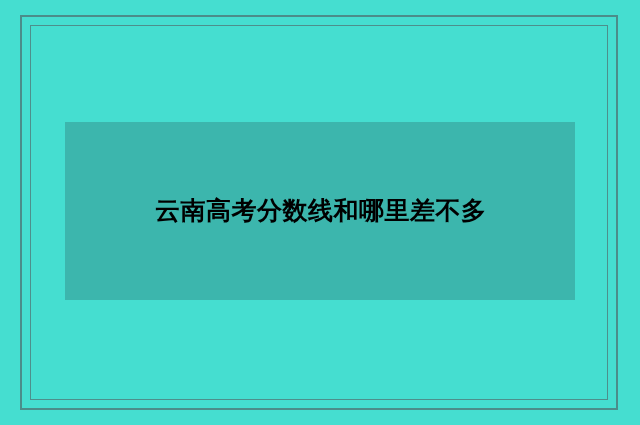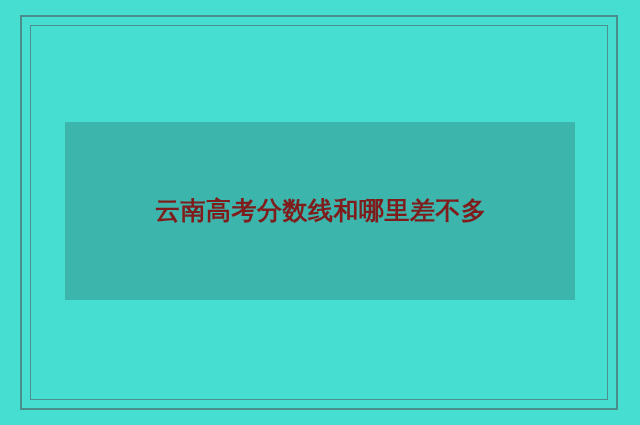--- a/index.html
+++ b/index.html
@@ -61,21 +61,21 @@
   }
 
   .title-block {
     width: 100%;
     padding-left: 30px;
     box-sizing: border-box;
     text-align: left;
   }
 
   .title-line {
-    color: #7f1d1d;
+    color: #000000;
     font-weight: bold;
     font-size: 25px;
     line-height: 40px;
     letter-spacing: 0.5px;
     white-space: nowrap;
   }
   .title-line.line-1 {
     padding-left: 60px;
   }
   .title-line.line-2 {

